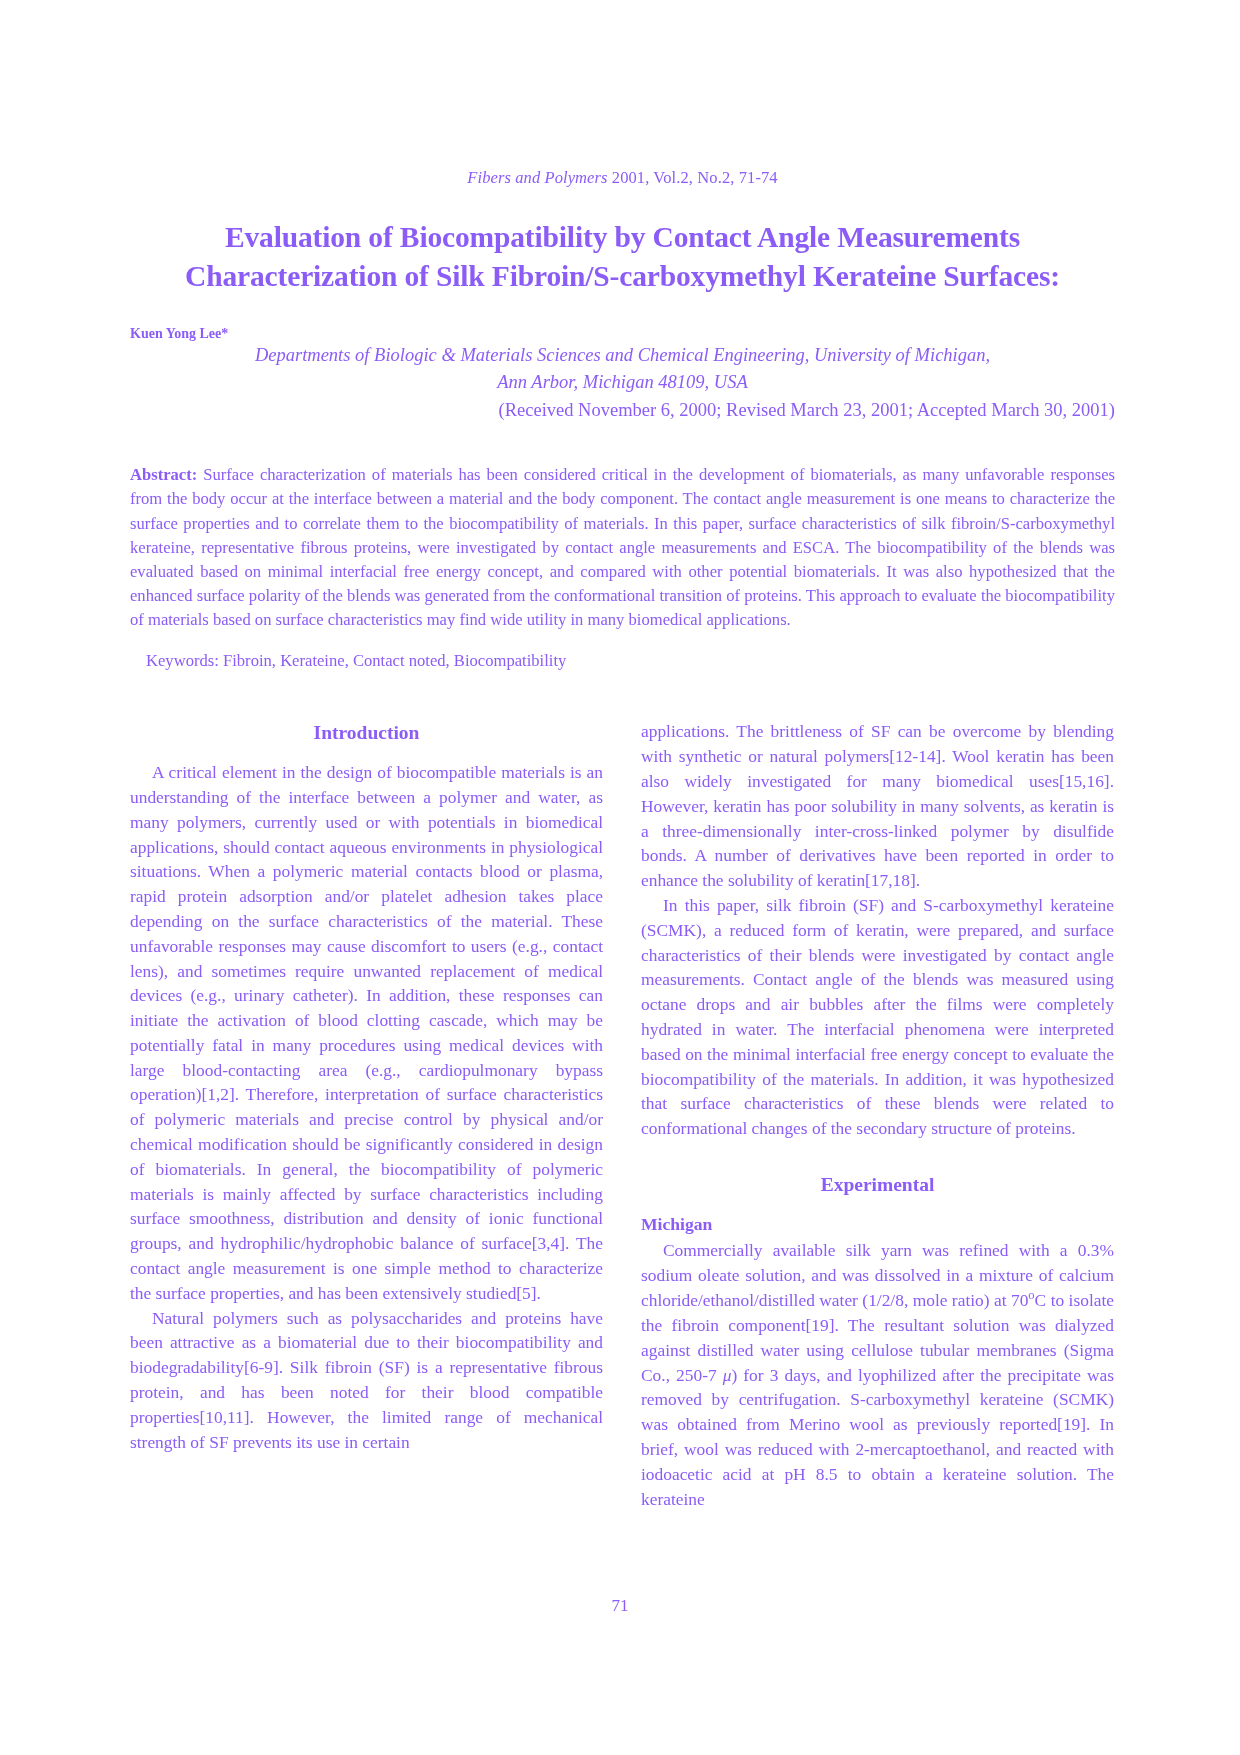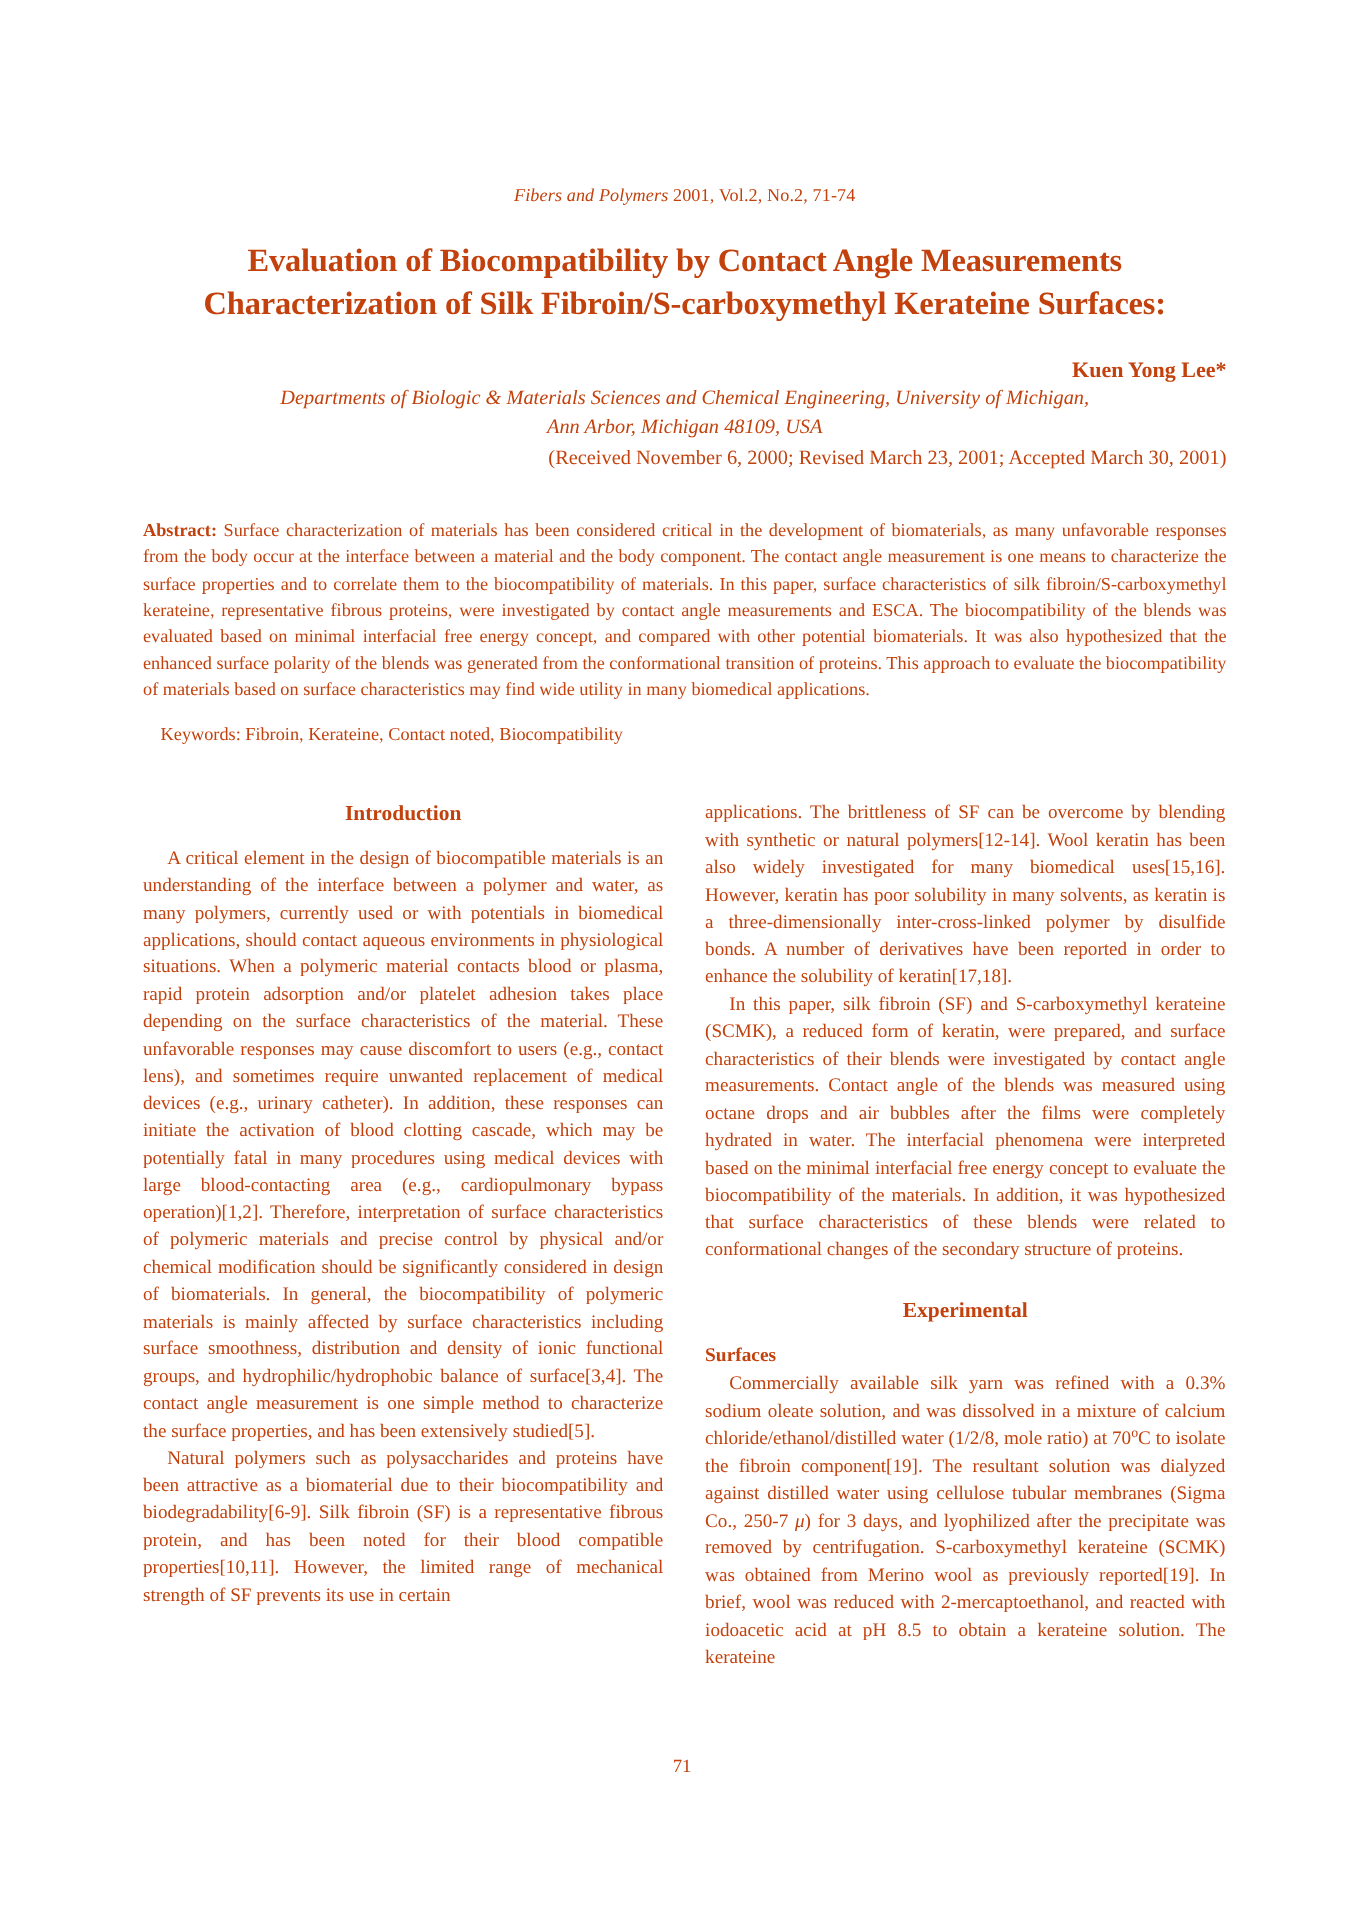--- a/index.html
+++ b/index.html
@@ -6,21 +6,21 @@
     margin: 0;
     padding: 0;
     background: #ffffff;
   }
   .page {
     width: 1240px;
     height: 1755px;
     position: relative;
     background: #ffffff;
     font-family: "Liberation Serif", "DejaVu Serif", serif;
-    color: #c2410c;
+    color: #8b5cf6;
     box-sizing: border-box;
     overflow: hidden;
   }
   .content {
     position: absolute;
     left: 130px;
     top: 0;
     width: 985px;
   }
 
@@ -41,23 +41,23 @@
     font-weight: bold;
     font-size: 29.5px;
     line-height: 1.32;
     margin-top: 30px;
     letter-spacing: -0.15px;
   }
   .title-line { display: block; }
 
   
   .author {
-    text-align: right;
+    text-align: left;
     font-weight: bold;
-    font-size: 20px;
+    font-size: 14px;
     margin-top: 30px;
   }
 
   
   .affiliation {
     text-align: center;
     font-style: italic;
     font-size: 18.5px;
     line-height: 1.45;
   }
@@ -170,21 +170,21 @@
         <p class="body">A critical element in the design of biocompatible materials is an understanding of the interface between a polymer and water, as many polymers, currently used or with potentials in biomedical applications, should contact aqueous environments in physiological situations. When a polymeric material contacts blood or plasma, rapid protein adsorption and/or platelet adhesion takes place depending on the surface characteristics of the material. These unfavorable responses may cause discomfort to users (e.g., contact lens), and sometimes require unwanted replacement of medical devices (e.g., urinary catheter). In addition, these responses can initiate the activation of blood clotting cascade, which may be potentially fatal in many procedures using medical devices with large blood-contacting area (e.g., cardiopulmonary bypass operation)[1,2]. Therefore, interpretation of surface characteristics of polymeric materials and precise control by physical and/or chemical modification should be significantly considered in design of biomaterials. In general, the biocompatibility of polymeric materials is mainly affected by surface characteristics including surface smoothness, distribution and density of ionic functional groups, and hydrophilic/hydrophobic balance of surface[3,4]. The contact angle measurement is one simple method to characterize the surface properties, and has been extensively studied[5].</p>
         <p class="body">Natural polymers such as polysaccharides and proteins have been attractive as a biomaterial due to their biocompatibility and biodegradability[6-9]. Silk fibroin (SF) is a representative fibrous protein, and has been noted for their blood compatible properties[10,11]. However, the limited range of mechanical strength of SF prevents its use in certain</p>
 
       </div>
 
       <div class="col right">
         <p class="body noindent">applications. The brittleness of SF can be overcome by blending with synthetic or natural polymers[12-14]. Wool keratin has been also widely investigated for many biomedical uses[15,16]. However, keratin has poor solubility in many solvents, as keratin is a three-dimensionally inter-cross-linked polymer by disulfide bonds. A number of derivatives have been reported in order to enhance the solubility of keratin[17,18].</p>
         <p class="body">In this paper, silk fibroin (SF) and S-carboxymethyl kerateine (SCMK), a reduced form of keratin, were prepared, and surface characteristics of their blends were investigated by contact angle measurements. Contact angle of the blends was measured using octane drops and air bubbles after the films were completely hydrated in water. The interfacial phenomena were interpreted based on the minimal interfacial free energy concept to evaluate the biocompatibility of the materials. In addition, it was hypothesized that surface characteristics of these blends were related to conformational changes of the secondary structure of proteins.</p>
 
         <h2 class="section-head spaced-top">Experimental</h2>
-        <h3 class="sub-head">Surfaces</h3>
+        <h3 class="sub-head">Michigan</h3>
         <p class="body"><span>Commercially available silk yarn was refined with a 0.3% sodium oleate solution, and was dissolved in a mixture of calcium chloride/ethanol/distilled water (1/2/8, mole ratio) at 70</span><sup class="ordinal">o</sup><span>C to isolate the fibroin component[19]. The resultant solution was dialyzed against distilled water using cellulose tubular membranes (Sigma Co., 250-7 </span><span class="ital">μ</span><span>) for 3 days, and lyophilized after the precipitate was removed by centrifugation. S-carboxymethyl kerateine (SCMK) was obtained from Merino wool as previously reported[19]. In brief, wool was reduced with 2-mercaptoethanol, and reacted with iodoacetic acid at pH 8.5 to obtain a kerateine solution. The kerateine</span></p>
       </div>
 
     </div>
 
   </div>
 
   <div class="page-number">71</div>
 </div>
 

